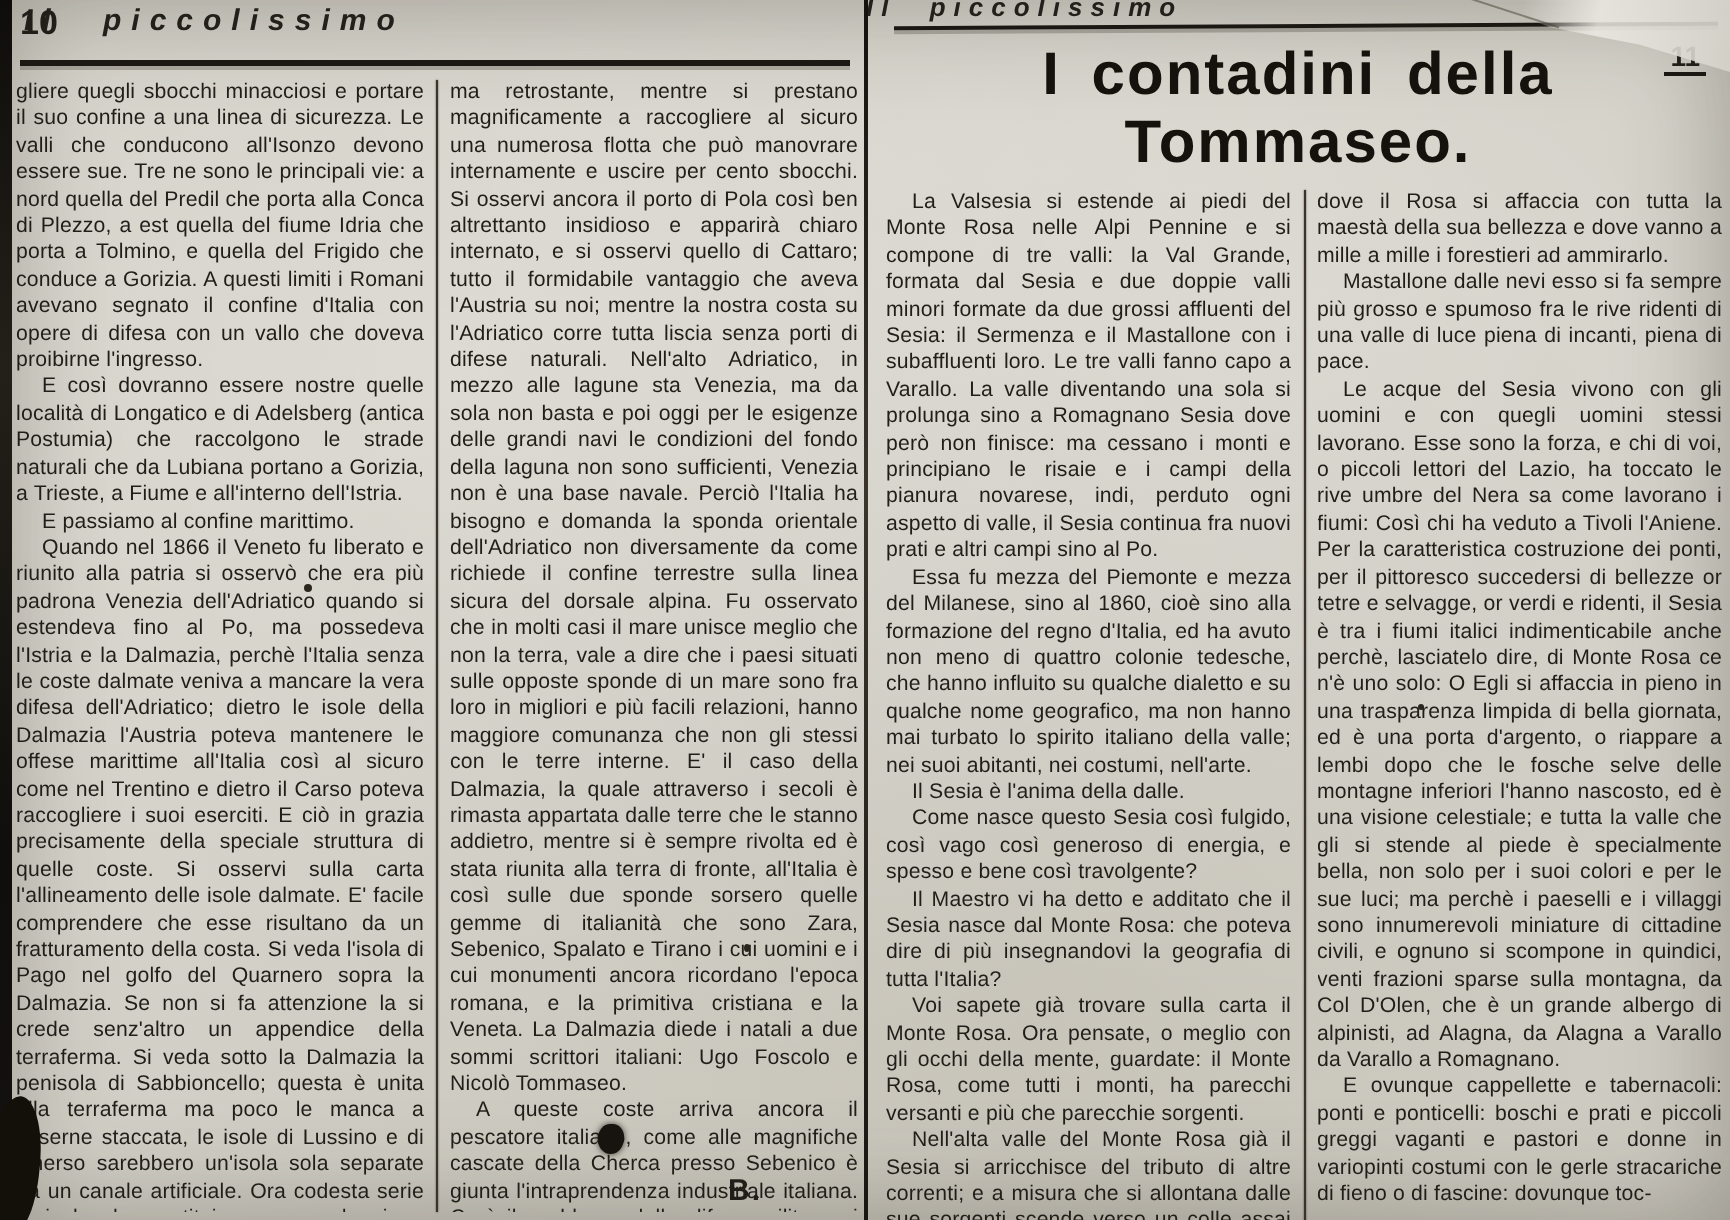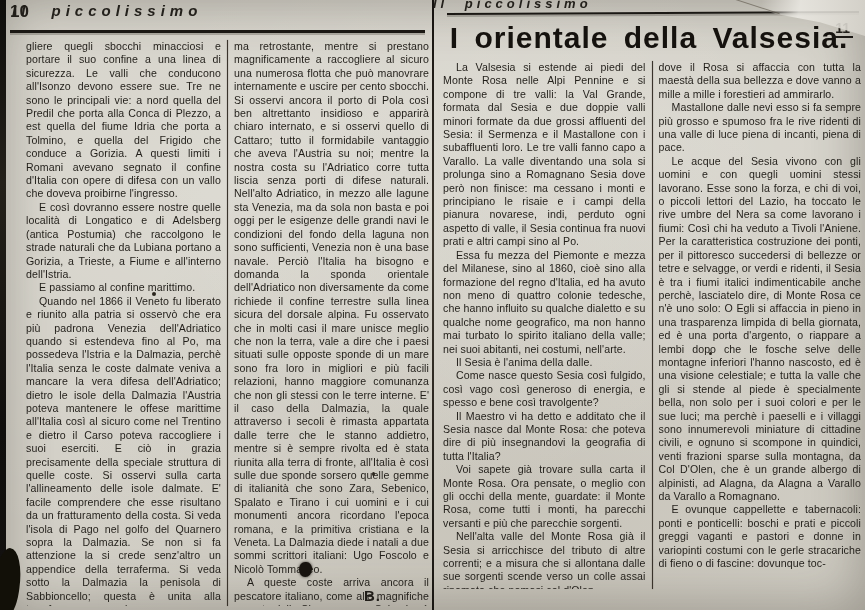--- a/index.html
+++ b/index.html
@@ -33,21 +33,21 @@
     position:absolute;top:20px;right:12px;font-size:14px;font-weight:bold;
     border-bottom:2px solid #1b1814;padding:0 3px 0 3px;
   }
   .headline{
     margin:7px 0 0 0;text-align:center;font-size:30px;font-weight:bold;
     letter-spacing:1px;word-spacing:6px;color:#15120e;
   }
 
   
   .columns{display:flex;margin-top:6px;}
-  .page-left .columns{margin:7px 4px 0 26px;}
+  .page-left .columns{margin:7px 4px 0 8px;}
   .page-right .columns{margin:6px 4px 0 10px;}
   .col{
     flex:1;overflow:hidden;text-align:justify;
     font-size:10.6px;line-height:13.4px;letter-spacing:.1px;
   }
   .page-left .col{height:566px;}
   .page-right .col{height:528px;}
   .colrule{width:1px;background:#39332b;margin:0 6px;box-shadow:0 0 1px rgba(30,26,20,.7);}
   .col p{margin:0;text-indent:13px;}
   .no-indent-first p:first-child{text-indent:0;}
@@ -94,21 +94,21 @@
             <p>A queste coste arriva ancora il pescatore italiano, come alle magnifiche cascate della Cherca presso Sebenico è giunta l'intraprendenza industriale italiana. Così il problema della difesa militare si trova concorde con quello morale nazionale. L'Italia agli Italiani!</p>
           </div>
       </div>
       <div class="signature">B.</div>
     </div>
 
     <div class="page page-right">
       <div class="masthead rp-mast">Il piccolissimo</div>
       <div class="header-rule rp-rule"></div>
       <span class="pagenum-right">11</span>
-      <h1 class="headline">I orientale della Valsesia.</h1>
+      <h1 class="headline">I contadini della Tommaseo.</h1>
       <div class="columns">
         <div class="col indent-first">
             <p>La Valsesia si estende ai piedi del Monte Rosa nelle Alpi Pennine e si compone di tre valli: la Val Grande, formata dal Sesia e due doppie valli minori formate da due grossi affluenti del Sesia: il Sermenza e il Mastallone con i subaffluenti loro. Le tre valli fanno capo a Varallo. La valle diventando una sola si prolunga sino a Romagnano Sesia dove però non finisce: ma cessano i monti e principiano le risaie e i campi della pianura novarese, indi, perduto ogni aspetto di valle, il Sesia continua fra nuovi prati e altri campi sino al Po.</p>
             <p>Essa fu mezza del Piemonte e mezza del Milanese, sino al 1860, cioè sino alla formazione del regno d'Italia, ed ha avuto non meno di quattro colonie tedesche, che hanno influito su qualche dialetto e su qualche nome geografico, ma non hanno mai turbato lo spirito italiano della valle; nei suoi abitanti, nei costumi, nell'arte.</p>
             <p>Il Sesia è l'anima della dalle.</p>
             <p>Come nasce questo Sesia così fulgido, così vago così generoso di energia, e spesso e bene così travolgente?</p>
             <p>Il Maestro vi ha detto e additato che il Sesia nasce dal Monte Rosa: che poteva dire di più insegnandovi la geografia di tutta l'Italia?</p>
             <p>Voi sapete già trovare sulla carta il Monte Rosa. Ora pensate, o meglio con gli occhi della mente, guardate: il Monte Rosa, come tutti i monti, ha parecchi versanti e più che parecchie sorgenti.</p>
             <p>Nell'alta valle del Monte Rosa già il Sesia si arricchisce del tributo di altre correnti; e a misura che si allontana dalle sue sorgenti scende verso un colle assai rinomato che nomasi col d'Olen,</p>
           </div>

